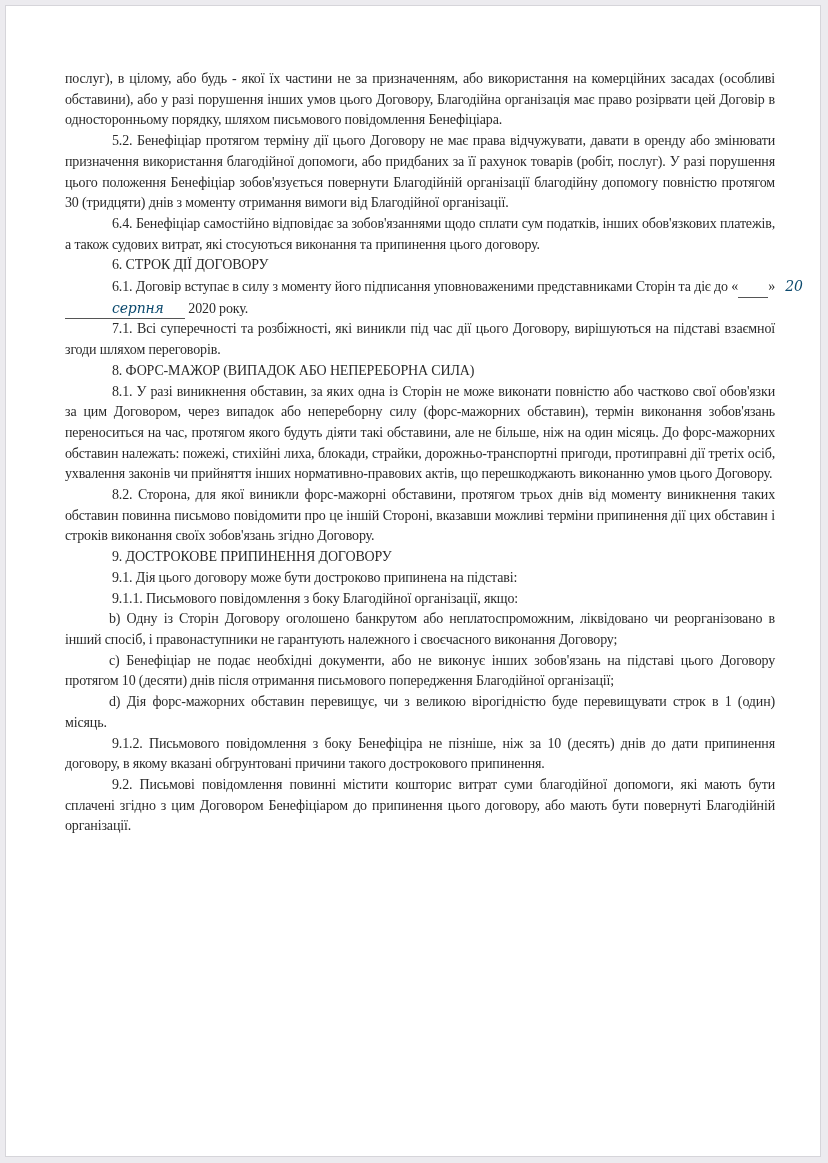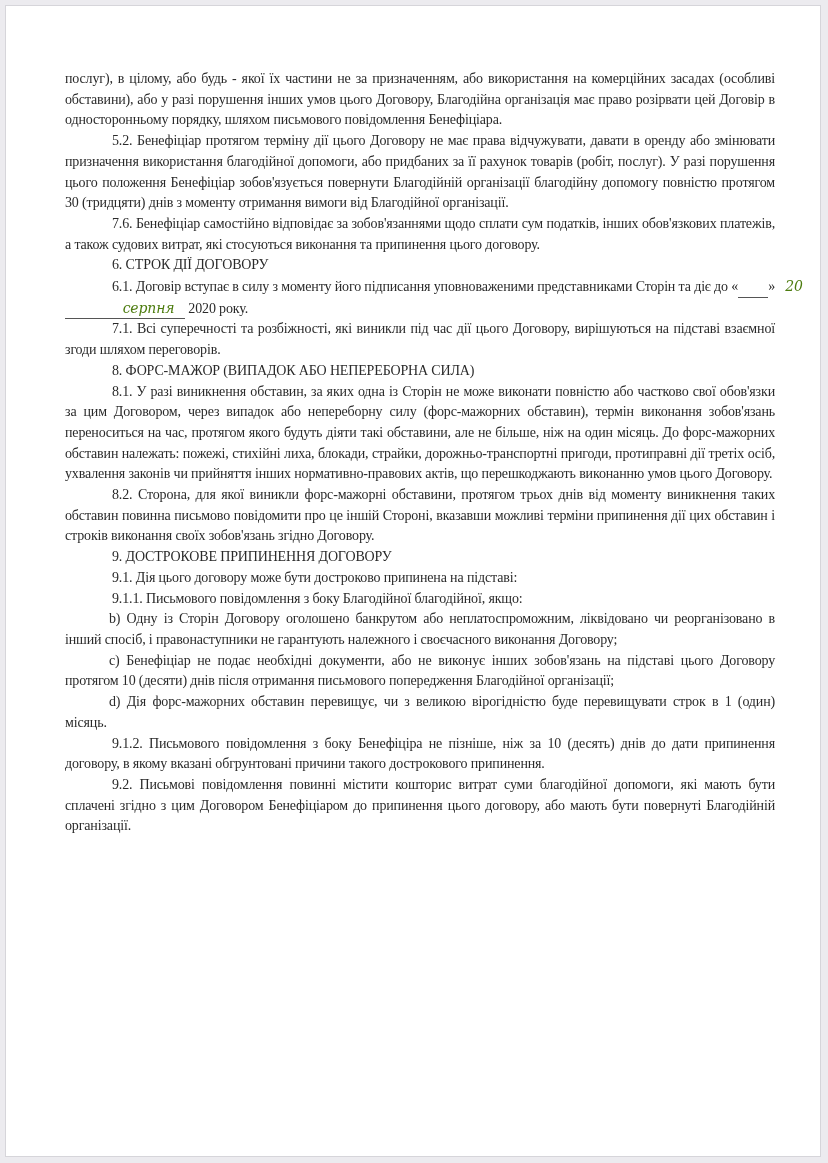--- a/index.html
+++ b/index.html
@@ -27,44 +27,43 @@
     line-height: 20.7px;
     letter-spacing: -0.15px;
   }
   .p { margin: 0; text-align: justify; }
   .ind { text-indent: 47px; }
   .ind3 { text-indent: 44px; font-family: Liberation Serif, serif; }
   .heading { margin: 0; text-indent: 47px; }
   .hand {
     font-family: "DejaVu Serif", serif;
     font-style: italic;
-    color: #4d7c0f;
+    color: #0c4a6e;
     display: inline-block;
     border-bottom: 1px solid #555;
-    text-align: center;
   }
   .hand.day { width: 30px; }
   .hand.month { width: 120px; }
 </style>
 </head>
 <body>
 
 <div class="sheet">
   <div class="content">
     <p class="p">послуг), в цілому, або будь - якої їх частини не за призначенням, або використання на комерційних засадах (особливі обставини), або у разі порушення інших умов цього Договору, Благодійна організація  має право розірвати цей Договір в односторонньому порядку, шляхом письмового повідомлення Бенефіціара.</p>
     <p class="p ind">5.2. Бенефіціар протягом терміну дії цього Договору не має права відчужувати, давати в оренду або змінювати призначення використання благодійної допомоги, або придбаних за її рахунок товарів (робіт, послуг). У разі порушення цього положення Бенефіціар зобов'язується повернути Благодійній організації благодійну допомогу повністю протягом 30 (тридцяти) днів з моменту отримання вимоги від Благодійної організації.</p>
-    <p class="p ind">7.6. Бенефіціар самостійно відповідає за зобов'язаннями щодо сплати сум податків, інших обов'язкових платежів, а також судових витрат, які стосуються виконання та припинення цього договору.</p>
+    <p class="p ind">6.4. Бенефіціар самостійно відповідає за зобов'язаннями щодо сплати сум податків, інших обов'язкових платежів, а також судових витрат, які стосуються виконання та припинення цього договору.</p>
     <p class="heading">6. СТРОК ДІЇ ДОГОВОРУ</p>
     <p class="p ind"><span>6.1. Договір вступає в силу з моменту його підписання уповноваженими представниками Сторін та діє до «</span><span class="hand day">20</span><span>»</span><span class="hand month">серпня</span> <span>2020 року.</span></p>
     <p class="p ind">7.1. Всі суперечності та розбіжності, які виникли під час дії цього Договору, вирішуються на підставі взаємної згоди шляхом переговорів.</p>
     <p class="heading">8. ФОРС-МАЖОР (ВИПАДОК АБО НЕПЕРЕБОРНА СИЛА)</p>
     <p class="p ind">8.1. У разі виникнення обставин, за яких одна із Сторін не може виконати повністю або частково свої обов'язки за цим Договором, через випадок або непереборну силу (форс-мажорних обставин), термін виконання зобов'язань переноситься на час, протягом якого будуть діяти такі обставини, але не більше, ніж на один місяць. До форс-мажорних обставин належать: пожежі, стихійні лиха, блокади, страйки, дорожньо-транспортні пригоди, протиправні дії третіх осіб, ухвалення законів чи прийняття інших нормативно-правових актів, що перешкоджають виконанню умов цього Договору.</p>
     <p class="p ind">8.2. Сторона, для якої виникли форс-мажорні обставини, протягом трьох днів від моменту виникнення таких обставин повинна письмово повідомити про це іншій Стороні, вказавши можливі терміни припинення дії цих обставин і строків виконання своїх зобов'язань згідно Договору.</p>
     <p class="heading">9. ДОСТРОКОВЕ ПРИПИНЕННЯ ДОГОВОРУ</p>
     <p class="p ind">9.1. Дія цього договору може бути достроково припинена на підставі:</p>
-    <p class="p ind">9.1.1. Письмового повідомлення з боку Благодійної благодійної, якщо:</p>
+    <p class="p ind">9.1.1. Письмового повідомлення з боку Благодійної організації, якщо:</p>
     <p class="p ind3">b) Одну із Сторін Договору оголошено банкрутом або неплатоспроможним, ліквідовано чи реорганізовано в інший спосіб, і правонаступники не гарантують належного і своєчасного виконання Договору;</p>
     <p class="p ind3">c) Бенефіціар не подає необхідні документи, або не виконує інших зобов'язань на підставі цього Договору протягом 10 (десяти) днів після отримання письмового попередження Благодійної організації;</p>
     <p class="p ind3">d) Дія форс-мажорних обставин перевищує, чи з великою вірогідністю буде перевищувати строк в 1 (один) місяць.</p>
     <p class="p ind">9.1.2. Письмового повідомлення з боку Бенефіціра не пізніше, ніж за 10 (десять) днів до дати припинення договору, в якому вказані обгрунтовані причини такого дострокового припинення.</p>
     <p class="p ind">9.2. Письмові повідомлення повинні містити кошторис витрат суми благодійної допомоги, які мають бути сплачені згідно з цим Договором Бенефіціаром до припинення цього договору, або мають бути повернуті Благодійній організації.</p>
   </div>
 </div>
 
 </body></html>

